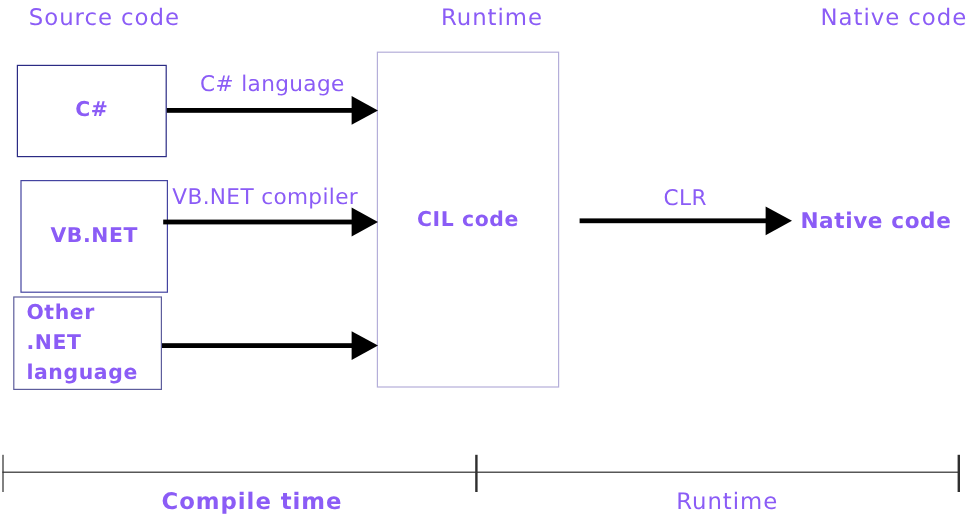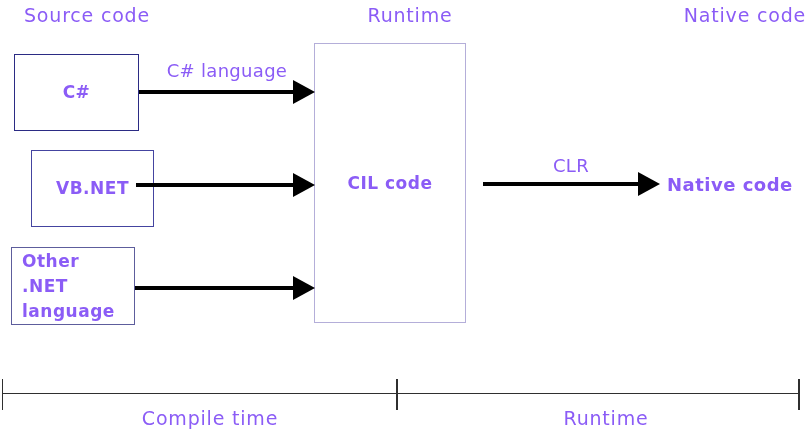--- a/index.html
+++ b/index.html
@@ -11,21 +11,21 @@
   
   .hdr{position:absolute;top:3px;font-size:19px;letter-spacing:0.8px;line-height:24px;white-space:nowrap;}
   #hdr-source{left:24px;}
   #hdr-bytecode{left:340px;width:140px;text-align:center;}
   #hdr-native{left:660px;width:146px;text-align:right;}
 
   
   .box{position:absolute;box-sizing:border-box;background:#fff;display:flex;align-items:center;justify-content:center;}
   .box-label{font-weight:bold;font-size:17px;letter-spacing:0.5px;line-height:25px;}
   #box-csharp{left:14px;top:54px;width:125px;height:77px;border:1px solid var(--box1-border,#2b2b84);}
-  #box-vbnet{left:31px;top:150px;width:123px;height:77px;border:1px solid var(--box2-border,#4444a0);}
+  #box-vbnet{left:17px;top:150px;width:123px;height:94px;border:1px solid var(--box2-border,#4444a0);}
   #box-other{left:11px;top:247px;width:124px;height:78px;border:1px solid var(--box3-border,#5d5d9c);justify-content:flex-start;}
   #box-other .box-label{text-align:left;padding-left:10px;padding-right:4px;}
   #box-cil{left:314px;top:43px;width:152px;height:280px;border:1px solid var(--cil-border,#b4aed9);}
 
   
   .arrow-line{position:absolute;height:4px;background:var(--arrow,#000);}
   .arrow-head{position:absolute;width:0;height:0;
     border-top:12px solid transparent;border-bottom:12px solid transparent;
     border-left:22px solid var(--arrow,#000);}
   #a1-line{left:139px;top:90px;width:155px;}   #a1-head{left:293px;top:80px;}
@@ -42,21 +42,21 @@
 
   #native-label{position:absolute;left:667px;top:174px;font-size:18px;font-weight:bold;letter-spacing:0.5px;line-height:21px;white-space:nowrap;}
 
   
   .tl-line{position:absolute;left:2px;top:393px;width:797px;height:1px;background:var(--timeline,#2f2f2f);}
   .tl-tick{position:absolute;top:379px;width:2px;height:31px;background:var(--timeline,#2f2f2f);}
   #tick-left{left:2px;width:1px;}
   #tick-mid{left:396px;}
   #tick-right{left:798px;}
   .tl-label{position:absolute;top:406px;font-size:19px;letter-spacing:0.8px;line-height:24px;text-align:center;white-space:nowrap;}
-  #tl-compile{left:110px;width:200px;}
+  #tl-compile{left:110px;width:200px;font-weight:bold;}
   #tl-runtime{left:506px;width:200px;}
 </style>
 </head>
 <body>
 
 <div class="canvas">
 
   <div class="hdr" id="hdr-source">Source code</div>
   <div class="hdr" id="hdr-bytecode">Runtime</div>
   <div class="hdr" id="hdr-native">Native code</div>
@@ -74,20 +74,21 @@
   <div class="box" id="box-cil">
     <span class="box-label">CIL code</span>
   </div>
 
   <div class="arrow-line" id="a1-line"></div>
   <div class="arrow-head" id="a1-head"></div>
   <div class="arrow-label" id="l-csharp">C# language</div>
 
   <div class="arrow-line" id="a2-line"></div>
   <div class="arrow-head" id="a2-head"></div>
+  <div class="arrow-label" id="l-vbnet">VB.NET compiler</div>
 
   <div class="arrow-line" id="a3-line"></div>
   <div class="arrow-head" id="a3-head"></div>
 
   <div class="arrow-line" id="a4-line"></div>
   <div class="arrow-head" id="a4-head"></div>
   <div class="arrow-label" id="l-clr">CLR</div>
   <div id="native-label">Native code</div>
 
   <div class="tl-line"></div>

